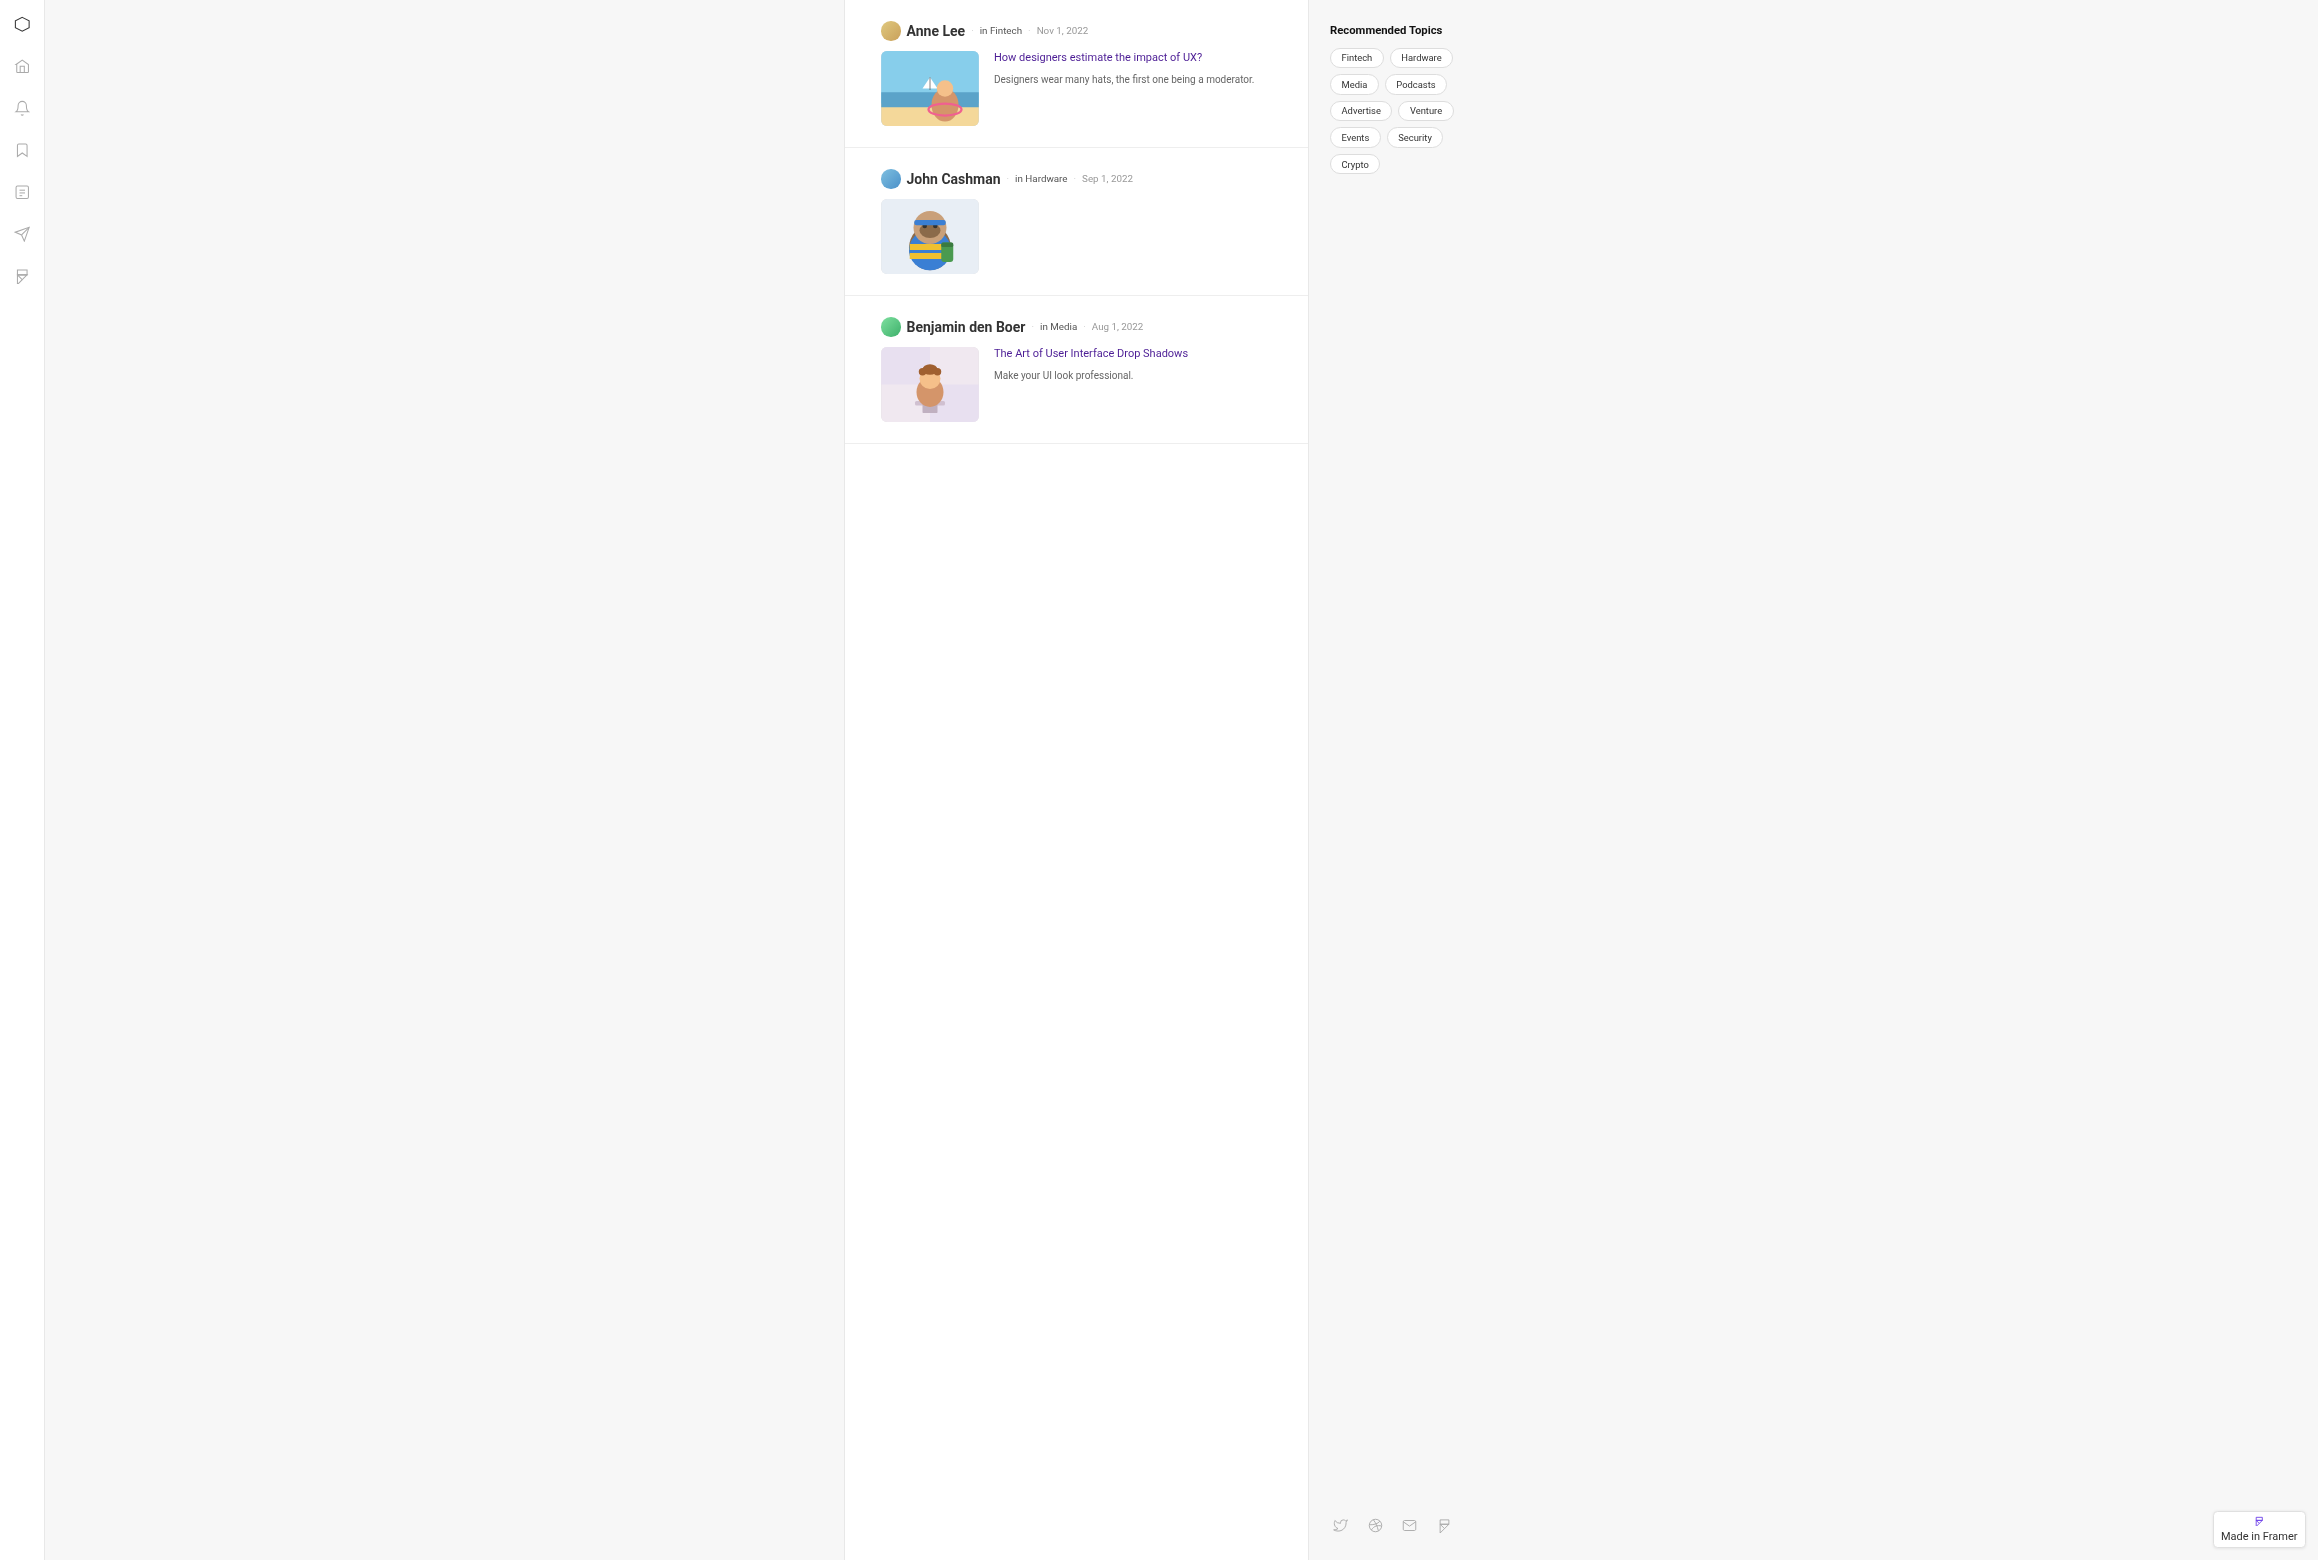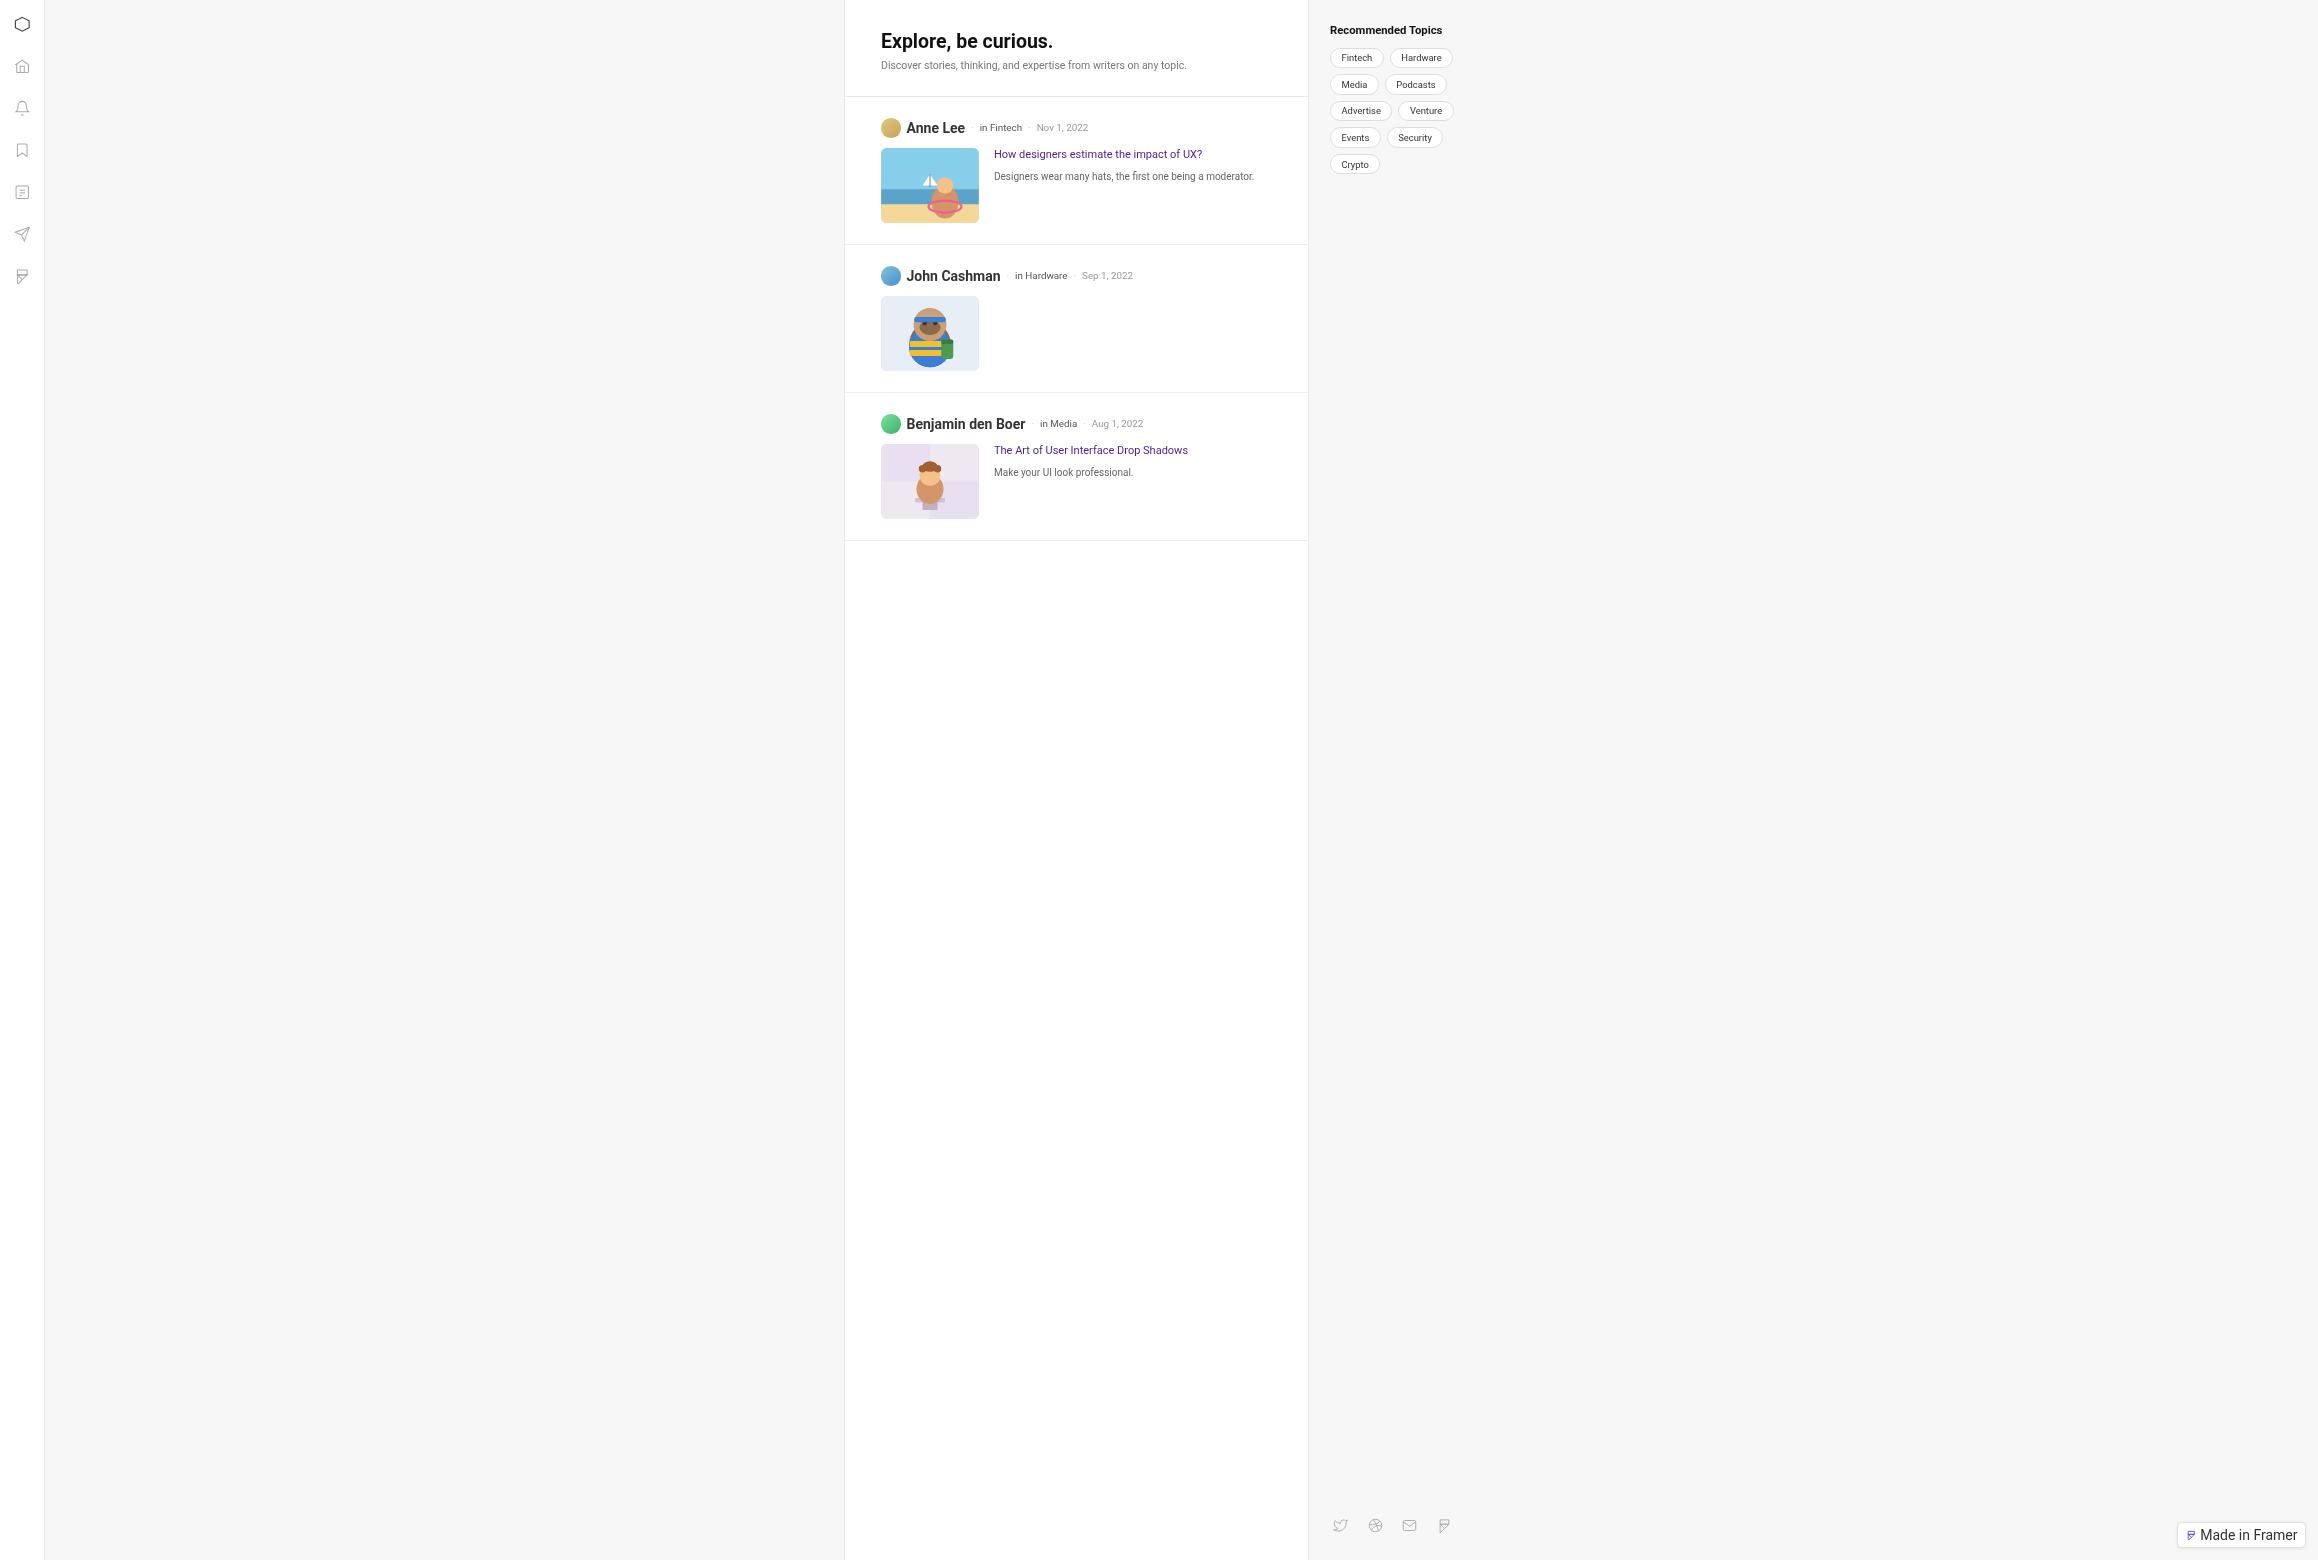--- a/index.html
+++ b/index.html
@@ -221,26 +221,27 @@
 
     
     .framer-badge {
       position: fixed;
       bottom: 12px;
       right: 12px;
       background: #fff;
       border: 0.8px solid #e0e0e0;
       border-radius: 4.5px;
       padding: 3.8px 7.5px;
-      font-size: 14px;
+      font-size: 11px;
       color: #333;
       display: flex;
       align-items: center;
       gap: 3.8px;
       box-shadow: 0 0.8px 3px rgba(0,0,0,0.08);
+      flex-direction: column;
     }
     .framer-logo {
       width: 10.5px;
       height: 10.5px;
     }
 
     
     .right-panel {
       width: 210px;
       flex-shrink: 0;
@@ -303,24 +304,20 @@
         <path d="M5 10l7 7-7 7V10z"></path>
         <path d="M12 17l7-7H5"></path>
       </svg>
   </div>
 </div>
 
 <div class="main-container">
 
   <div class="content-area">
 
-    <div class="hero">
-      <div class="hero-title">Explore, be curious.</div>
-      <div class="hero-subtitle">Discover stories, thinking, and expertise from writers on any topic.</div>
-    </div>
 
     <div class="article-item">
       <div class="article-meta">
         <div class="avatar-placeholder"></div>
         <span class="meta-author">Anne Lee</span>
         <span class="meta-dot">·</span>
         <span class="meta-category">
           <span>in </span><a>Fintech</a>
         </span>
         <span class="meta-dot">·</span>

